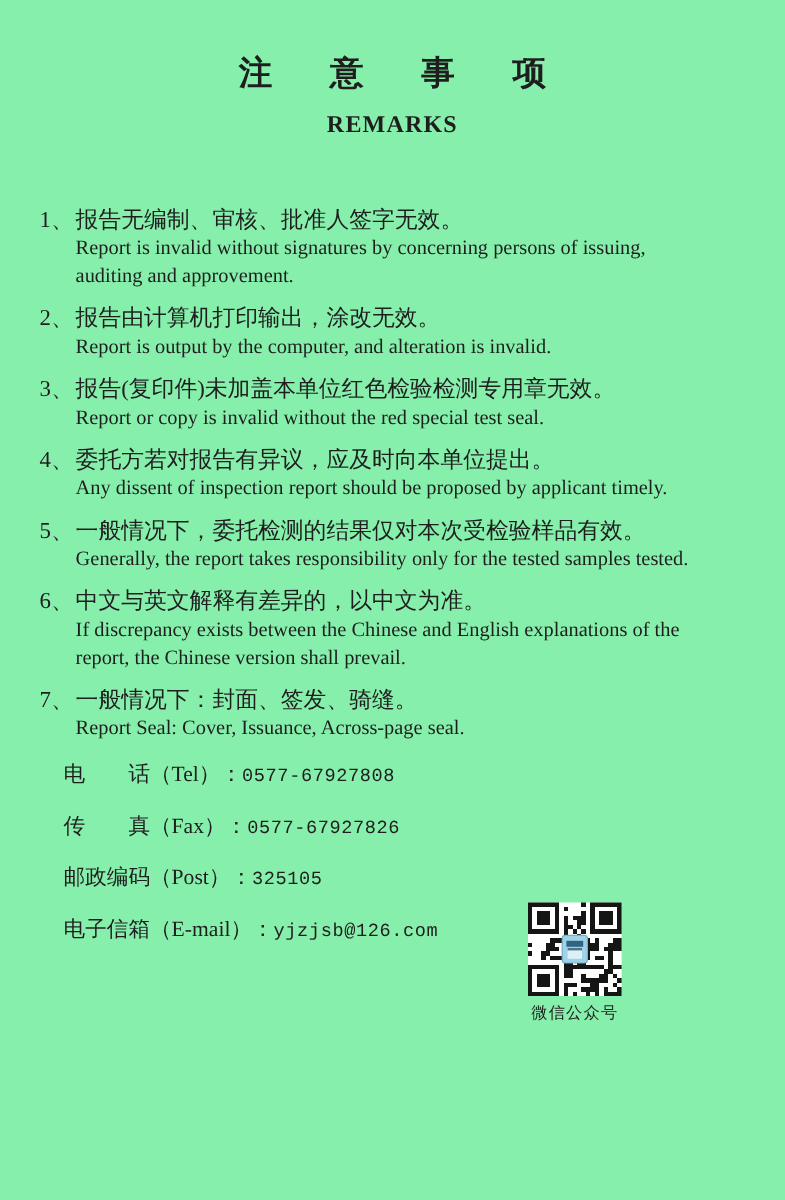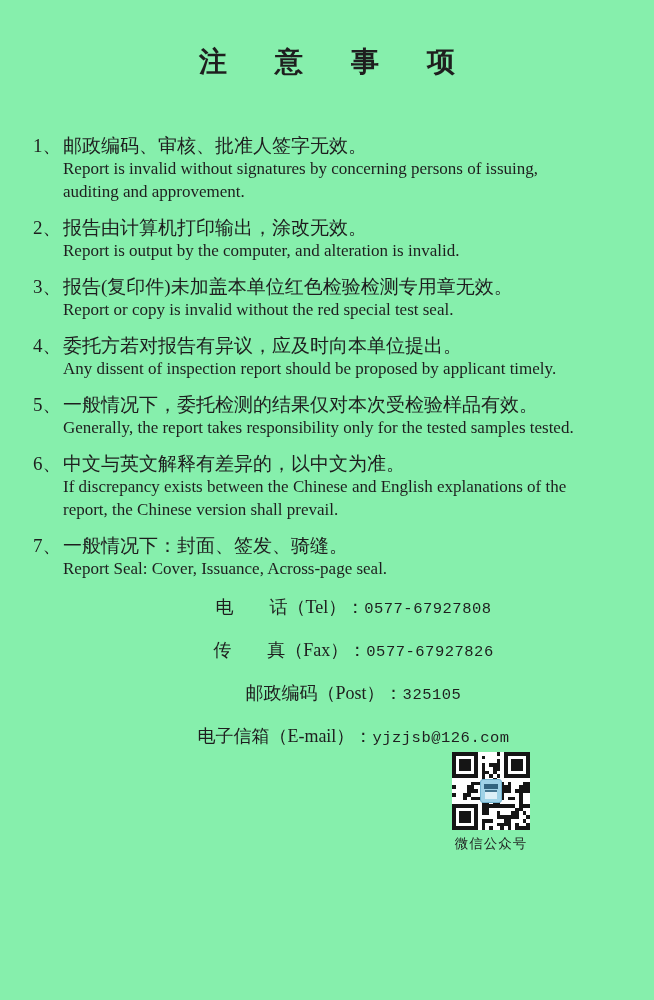--- a/index.html
+++ b/index.html
@@ -37,24 +37,24 @@
   .remarks { margin: 57px 0 0 0; padding: 0 0 0 33px; }
   .item { display: flex; margin-bottom: 13px; }
   .item .num { flex: none; width: 30px; font-size: 19px; line-height: 23px; }
   .item .body { width: 560px; }
   .cn-line { font-size: 19px; line-height: 23px; white-space: nowrap; }
   .en-line { font-size: 17px; line-height: 23px; white-space: nowrap; }
   .address { margin: 55px 0 0 53px; width: 580px; }
   .address .cn-line { line-height: 24px; }
   .address .en-line { font-size: 17.5px; line-height: 24px; }
   .contacts { margin: 16px 0 0 53px; }
-  .contact-row { margin-bottom: 18px; font-size: 18px; line-height: 23px; white-space: nowrap; text-align: center; }
+  .contact-row { margin-bottom: 18px; font-size: 18px; line-height: 23px; white-space: nowrap; }
   .contact-label { font-size: 18px; }
   .contact-value { font-family: "Liberation Mono", "DejaVu Sans Mono", monospace; font-size: 15.5px; letter-spacing: 0.5px; }
-  .qr-block { position: absolute; left: 452px; top: 752px; width: 78px; text-align: center; }
+  .qr-block { position: absolute; left: 440px; top: 752px; width: 78px; text-align: center; }
   .qr-code { position: relative; width: 78px; height: 78px; }
   .qr-code svg { display: block; width: 78px; height: 78px; shape-rendering: crispEdges; }
   .qr-logo {
     position: absolute; left: 28px; top: 27px; width: 22px; height: 24px;
     background: #a0d2e7; border: 1px solid #6fb0cd; border-radius: 3px; box-sizing: border-box;
   }
   .qr-logo::before {
     content: ""; position: absolute; left: 3px; right: 3px; top: 4px; height: 5px;
     background: #33647f;
   }
@@ -63,27 +63,28 @@
     background: #ddeff7; border-top: 2px solid #45758f;
   }
   .qr-label { margin-top: 5px; font-size: 13.5px; letter-spacing: 1px; white-space: nowrap; }
 </style>
 </head>
 <body>
 
 <div class="page">
 
   <h1 class="title-cn">注意事项</h1>
+  <h2 class="title-en">REMARKS</h2>
 
   <div class="remarks">
 
     <div class="item">
       <span class="num">1、</span>
       <div class="body">
-        <div class="cn-line">邮政编码、审核、批准人签字无效。</div>
+        <div class="cn-line">报告无编制、审核、批准人签字无效。</div>
         <div class="en-line">Report is invalid without signatures by concerning persons of issuing,</div>
         <div class="en-line">auditing and approvement.</div>
       </div>
     </div>
 
     <div class="item">
       <span class="num">2、</span>
       <div class="body">
         <div class="cn-line">报告由计算机打印输出，涂改无效。</div>
         <div class="en-line">Report is output by the computer, and alteration is invalid.</div>

